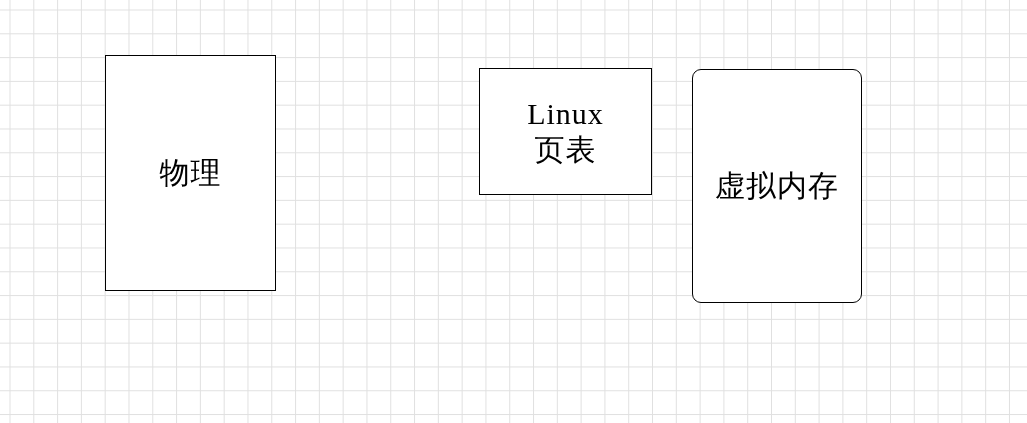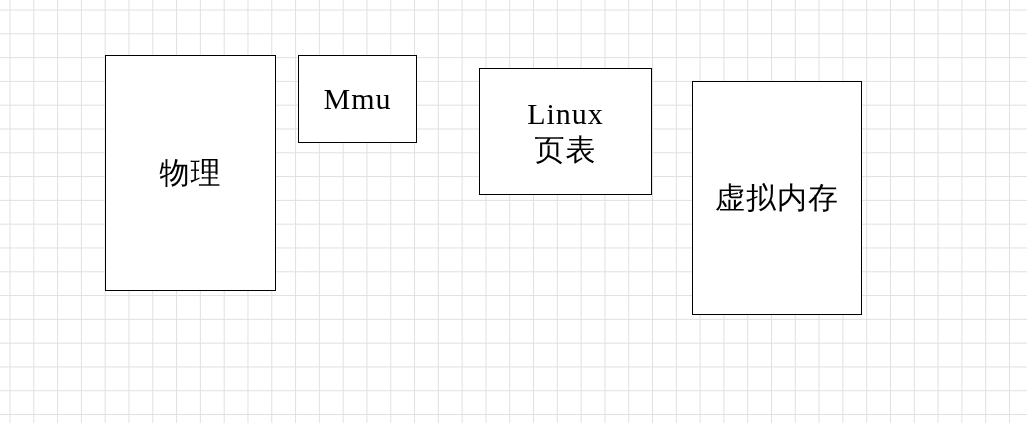--- a/index.html
+++ b/index.html
@@ -35,34 +35,31 @@
     color: #000000;
     font-size: 30px;
     line-height: 1.2;
     text-align: center;
     white-space: pre-line;
     letter-spacing: 1px;
   }
   .node-physical      { left: 105px; top: 55px; width: 171px; height: 236px; }
   .node-mmu           { left: 298px; top: 55px; width: 119px; height: 88px;  }
   .node-linux-pt      { left: 479px; top: 68px; width: 173px; height: 127px; }
-  .node-virtual-mem   { left: 692px; top: 81px; width: 170px; height: 234px; }
+  .node-virtual-mem   { left: 692px; top: 69px; width: 170px; height: 234px; border-radius: 9px; }
 </style>
 </head>
 <body>
 
 <div class="canvas">
 
   <div class="node node-physical">
     <span class="label">物理</span>
   </div>
 
-  <div class="node node-mmu">
-    <span class="label">Mmu</span>
-  </div>
 
   <div class="node node-linux-pt">
     <span class="label">Linux
 页表</span>
   </div>
 
   <div class="node node-virtual-mem">
     <span class="label">虚拟内存</span>
   </div>
 

